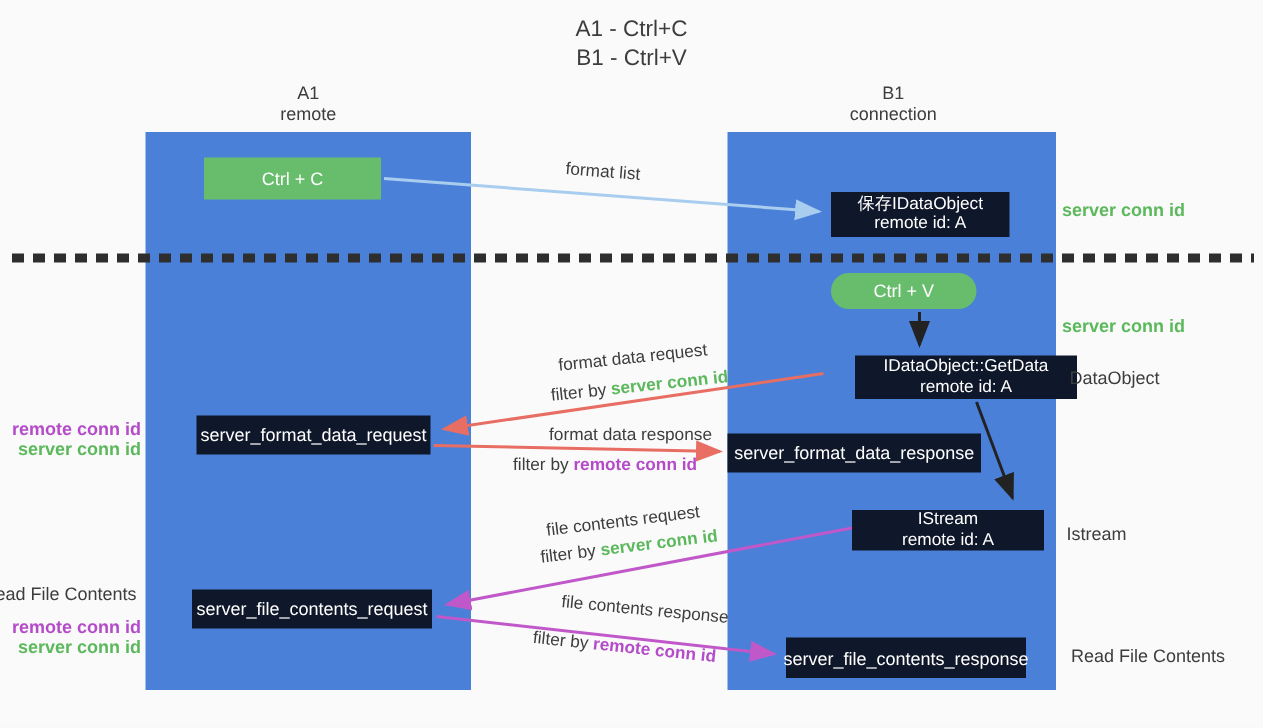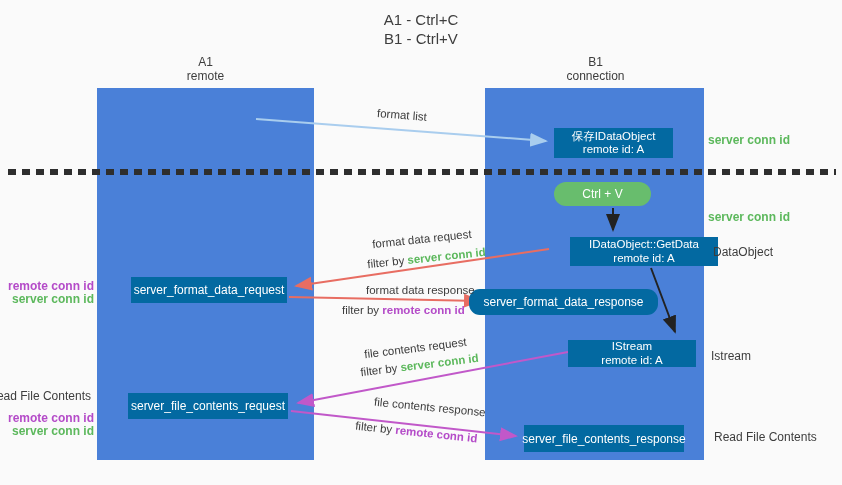--- a/index.html
+++ b/index.html
@@ -39,21 +39,21 @@
     background:repeating-linear-gradient(90deg,#2e2e2e 0 8px,transparent 8px 14px);
   }
   
   .box{
     position:absolute;
     display:flex;flex-direction:column;align-items:center;justify-content:center;
     color:#ffffff;font-size:12px;line-height:14px;text-align:center;
     white-space:nowrap;
   }
   .green{background:#68bd6d;}
-  .orange{background:#0369a1;}
+  .orange{background:#0f172a;}
   .two-line{font-size:11.5px;line-height:13.5px;}
   
   svg.arrows{position:absolute;left:0;top:0;pointer-events:none;}
   
   .elabel{
     position:absolute;white-space:nowrap;
     color:#3d3d3d;font-size:11.5px;
   }
   .bold-green{color:#5cb85c;font-weight:bold;}
   .bold-purple{color:#b44bc8;font-weight:bold;}
@@ -107,40 +107,43 @@
     </defs>
     <line x1="256" y1="119" x2="546" y2="141" stroke="#a9cdee" stroke-width="2" marker-end="url(#m-blue)"></line>
     <line x1="613" y1="208" x2="613" y2="230" stroke="#222222" stroke-width="2" marker-end="url(#m-black)"></line>
     <line x1="549" y1="249" x2="296" y2="286" stroke="#e86d62" stroke-width="2" marker-end="url(#m-red)"></line>
     <line x1="289" y1="297" x2="480" y2="301" stroke="#e86d62" stroke-width="2" marker-end="url(#m-red)"></line>
     <line x1="651" y1="268" x2="675" y2="332" stroke="#222222" stroke-width="2" marker-end="url(#m-black)"></line>
     <line x1="568" y1="352" x2="298" y2="403" stroke="#c158c9" stroke-width="2" marker-end="url(#m-magenta)"></line>
     <line x1="291" y1="411" x2="516" y2="436" stroke="#c158c9" stroke-width="2" marker-end="url(#m-magenta)"></line>
   </svg>
 
+  <div class="box green" style="left:136px;top:105px;width:118px;height:28px;">
+    <div>Ctrl + C</div>
+  </div>
 
   <div class="box orange two-line" style="left:554px;top:128px;width:119px;height:30px;">
     <div>保存IDataObject</div>
     <div>remote id: A</div>
   </div>
 
   <div class="box green" style="left:554px;top:182px;width:97px;height:24px;border-radius:12px;">
     <div>Ctrl + V</div>
   </div>
 
   <div class="box orange two-line" style="left:570px;top:237px;width:148px;height:29px;">
     <div>IDataObject::GetData</div>
     <div>remote id: A</div>
   </div>
 
   <div class="box orange" style="left:131px;top:277px;width:156px;height:26px;text-align:center;">
     <div>server_format_data_request</div>
   </div>
 
-  <div class="box orange" style="left:469px;top:289px;width:189px;height:26px;border-radius:11px;">
+  <div class="box orange" style="left:485px;top:289px;width:169px;height:26px;">
     <div>server_format_data_response</div>
   </div>
 
   <div class="box orange two-line" style="left:568px;top:340px;width:128px;height:27px;">
     <div>IStream</div>
     <div>remote id: A</div>
   </div>
 
   <div class="box orange" style="left:128px;top:393px;width:160px;height:26px;">
     <div>server_file_contents_request</div>

